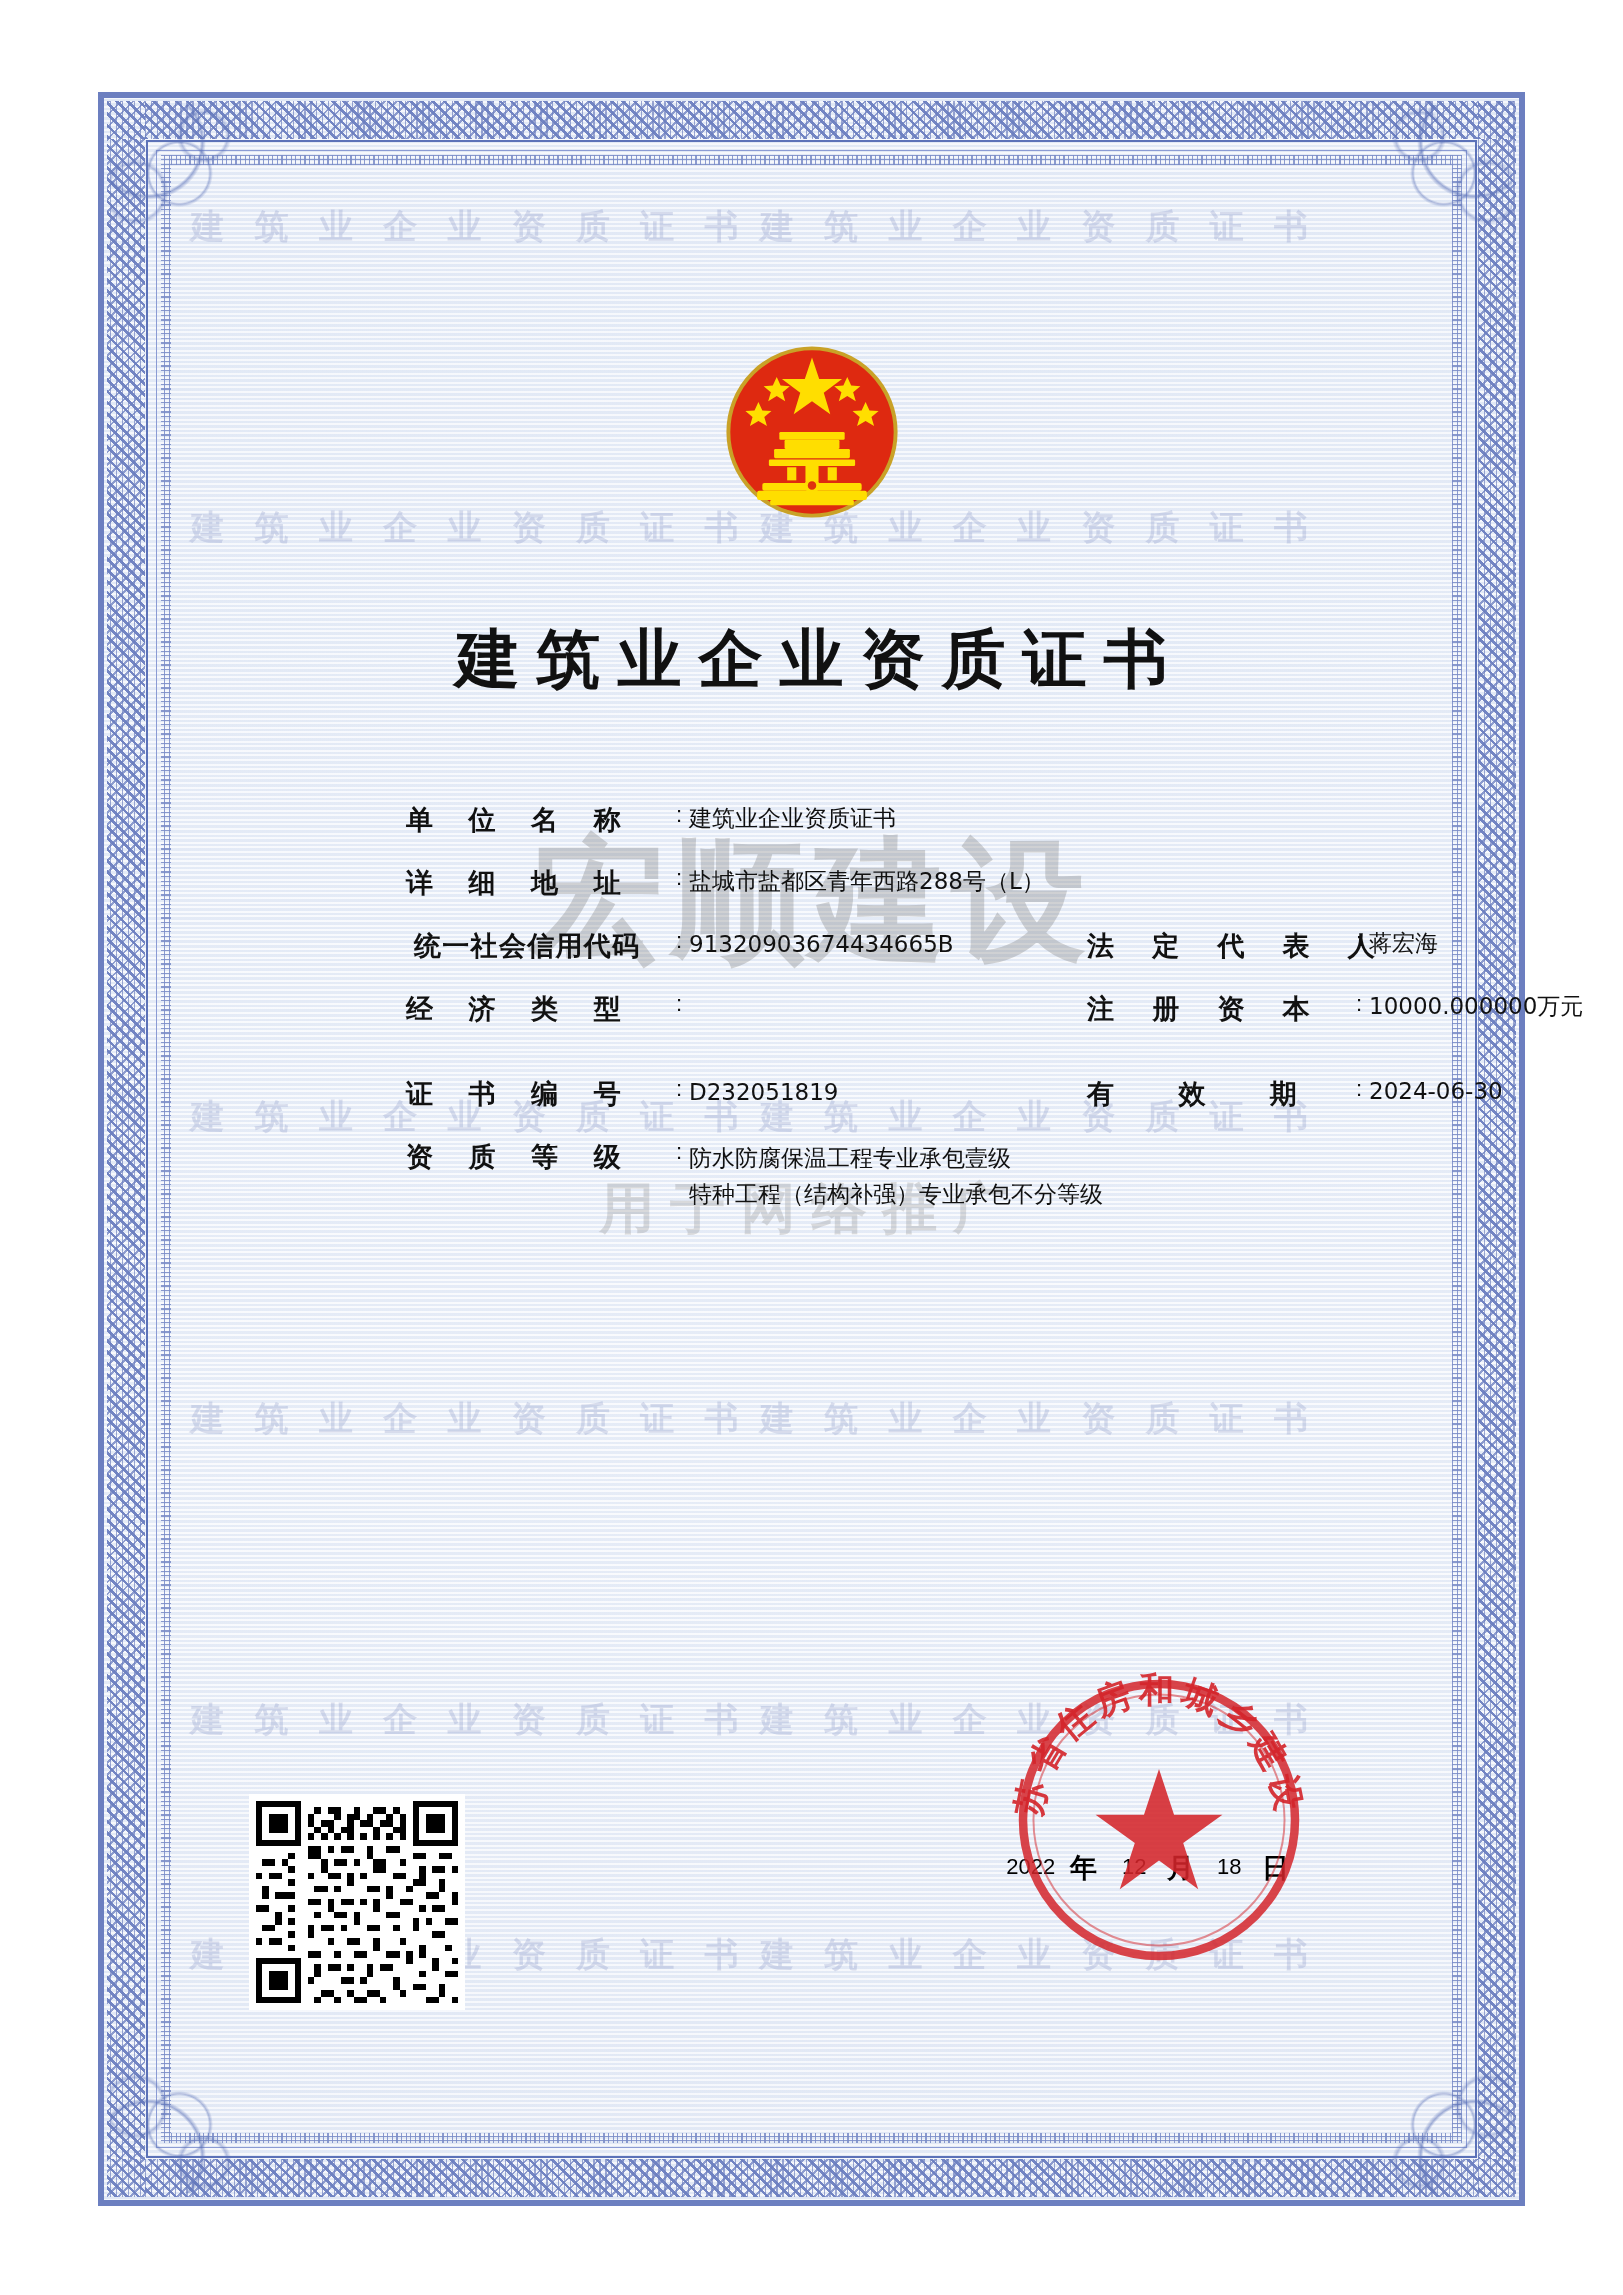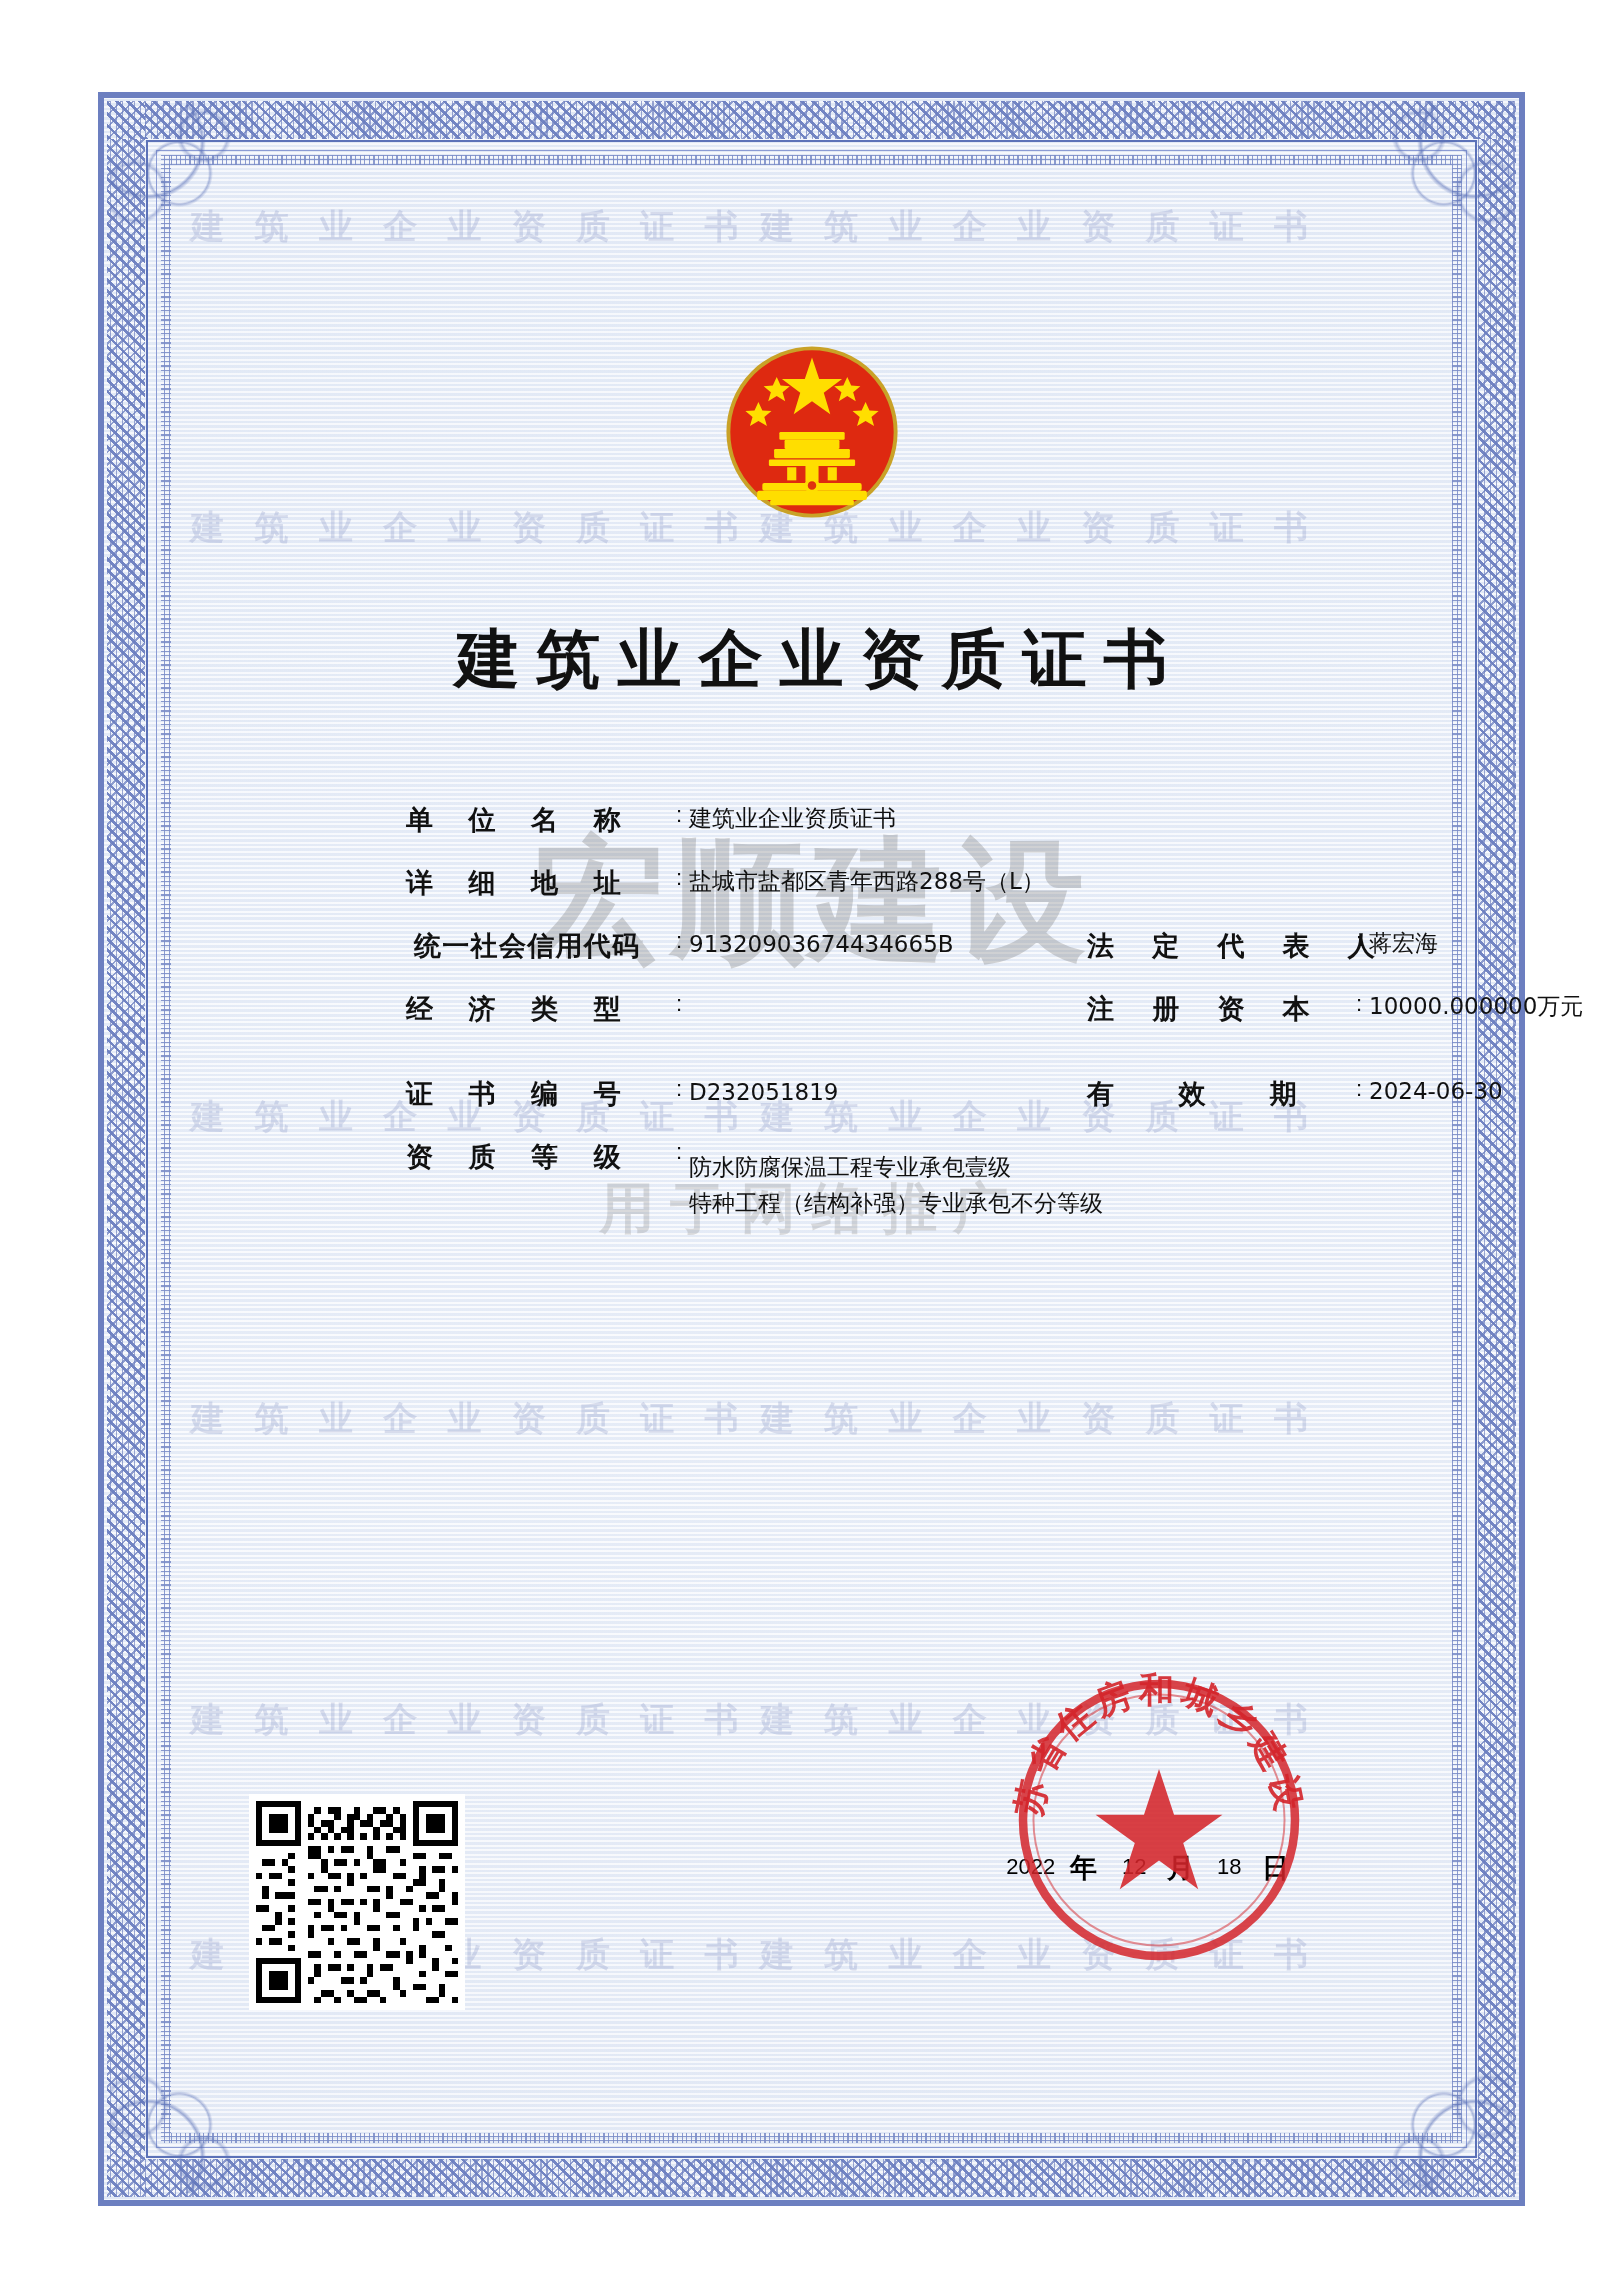--- a/index.html
+++ b/index.html
@@ -262,21 +262,21 @@
     font-size: 23px;
     font-family: "DejaVu Sans", sans-serif;
     color: #111;
     line-height: 1.35;
     white-space: nowrap;
   }
   .fv-multi div { white-space: nowrap; }
   .fv-qual {
     position: absolute;
     left: 283px;
-    top: 11px;
+    top: 2px;
     font-size: 23px;
     color: #111;
     line-height: 1.55;
   }
 
   
   .qr {
     position: absolute;
     left: 151px;
     bottom: 196px;

